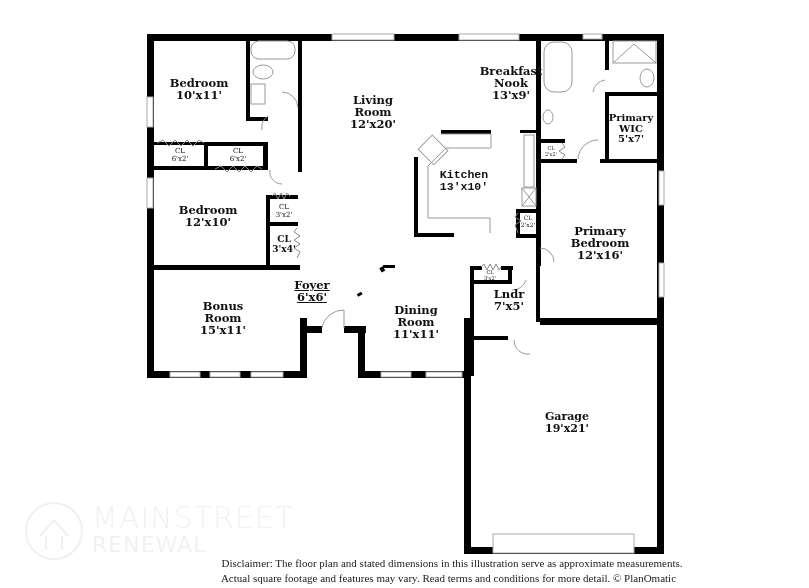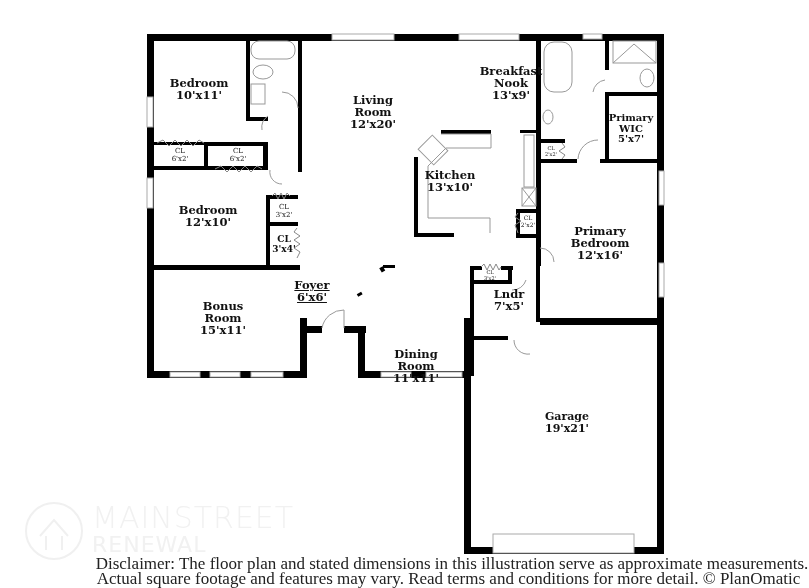--- a/index.html
+++ b/index.html
@@ -7,21 +7,21 @@
   svg.plan{position:absolute;left:0;top:0;}
   .lbl{position:absolute;text-align:center;font-family:"DejaVu Serif","Liberation Serif",serif;font-weight:bold;color:#111;line-height:1.05;white-space:nowrap;transform:translateX(-50%);}
   .lbl .n{display:block;}
   .lbl .d{display:block;}
   .room{font-size:11.5px;}
   .cl{font-size:7px;font-weight:normal;line-height:1.1;}
   .cl-xs{font-size:5px;font-weight:normal;line-height:1.1;}
   .logo{position:absolute;left:22px;top:496px;width:300px;height:70px;}
   .logo-word1{position:absolute;left:70px;top:4px;font-family:"DejaVu Sans","Liberation Sans",sans-serif;font-size:30px;letter-spacing:1px;color:#f1f1f1;font-weight:300;}
   .logo-word2{position:absolute;left:70px;top:36px;font-family:"DejaVu Sans","Liberation Sans",sans-serif;font-size:22px;letter-spacing:1px;color:#f1f1f1;}
-  .disclaimer{position:absolute;left:0;width:809px;top:556px;text-align:center;font-family:"Liberation Serif","DejaVu Serif",serif;font-size:17px;color:#222;line-height:15px;}
+  .disclaimer{position:absolute;left:0;width:809px;top:556px;text-align:center;font-family:"Liberation Serif","DejaVu Serif",serif;font-size:11px;color:#222;line-height:15px;}
   .disclaimer span{display:block;}
   .disclaimer .l1{padding-left:95px;}
   .disclaimer .l2{padding-left:88px;}
 </style>
 </head>
 <body>
 
 <svg class="plan" width="809" height="588" viewBox="0 0 809 588">
   <g fill="#000">
 
@@ -181,21 +181,21 @@
 <div class="lbl room" style="left:357px;top:94px;margin-left:16px;">
   <span class="n">Living</span>
   <span class="n">Room</span>
   <span class="d">12'x20'</span>
 </div>
 <div class="lbl room" style="left:484px;top:65px;margin-left:27px;">
   <span class="n">Breakfast</span>
   <span class="n">Nook</span>
   <span class="d">13'x9'</span>
 </div>
-<div class="lbl room" style="left:450px;top:169px;">
+<div class="lbl room" style="left:464px;top:169px;font-family:Liberation Mono, monospace;">
   <span class="n">Kitchen</span>
   <span class="d">13'x10'</span>
 </div>
 <div class="lbl cl-xs" style="left:551px;top:146px;">
   <span class="n">CL</span>
   <span class="d">2'x2'</span>
 </div>
 <div class="lbl cl" style="left:528px;top:215px;font-size:6px;">
   <span class="n">CL</span>
   <span class="d">2'x2'</span>
@@ -212,21 +212,21 @@
 </div>
 <div class="lbl room" style="left:312px;top:279px;text-decoration:underline;">
   <span class="n">Foyer</span>
   <span class="d">6'x6'</span>
 </div>
 <div class="lbl room" style="left:223px;top:300px;">
   <span class="n">Bonus</span>
   <span class="n">Room</span>
   <span class="d">15'x11'</span>
 </div>
-<div class="lbl room" style="left:416px;top:304px;margin-top:44px;">
+<div class="lbl room" style="left:416px;top:304px;">
   <span class="n">Dining</span>
   <span class="n">Room</span>
   <span class="d">11'x11'</span>
 </div>
 <div class="lbl room" style="left:509px;top:288px;">
   <span class="n">Lndr</span>
   <span class="d">7'x5'</span>
 </div>
 <div class="lbl cl-xs" style="left:490px;top:270px;">
   <span class="n">CL</span>

